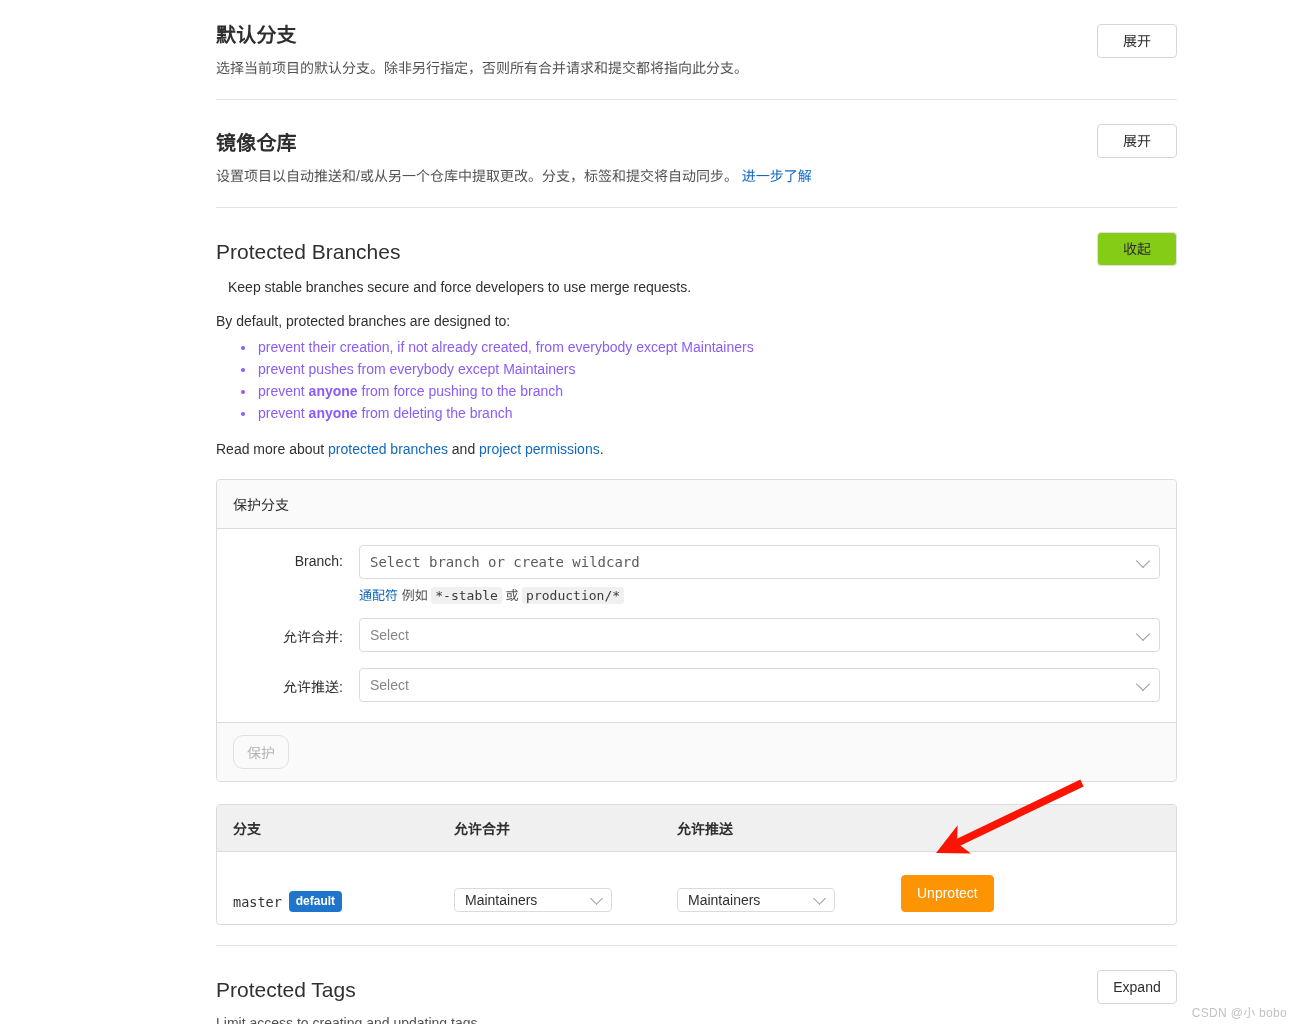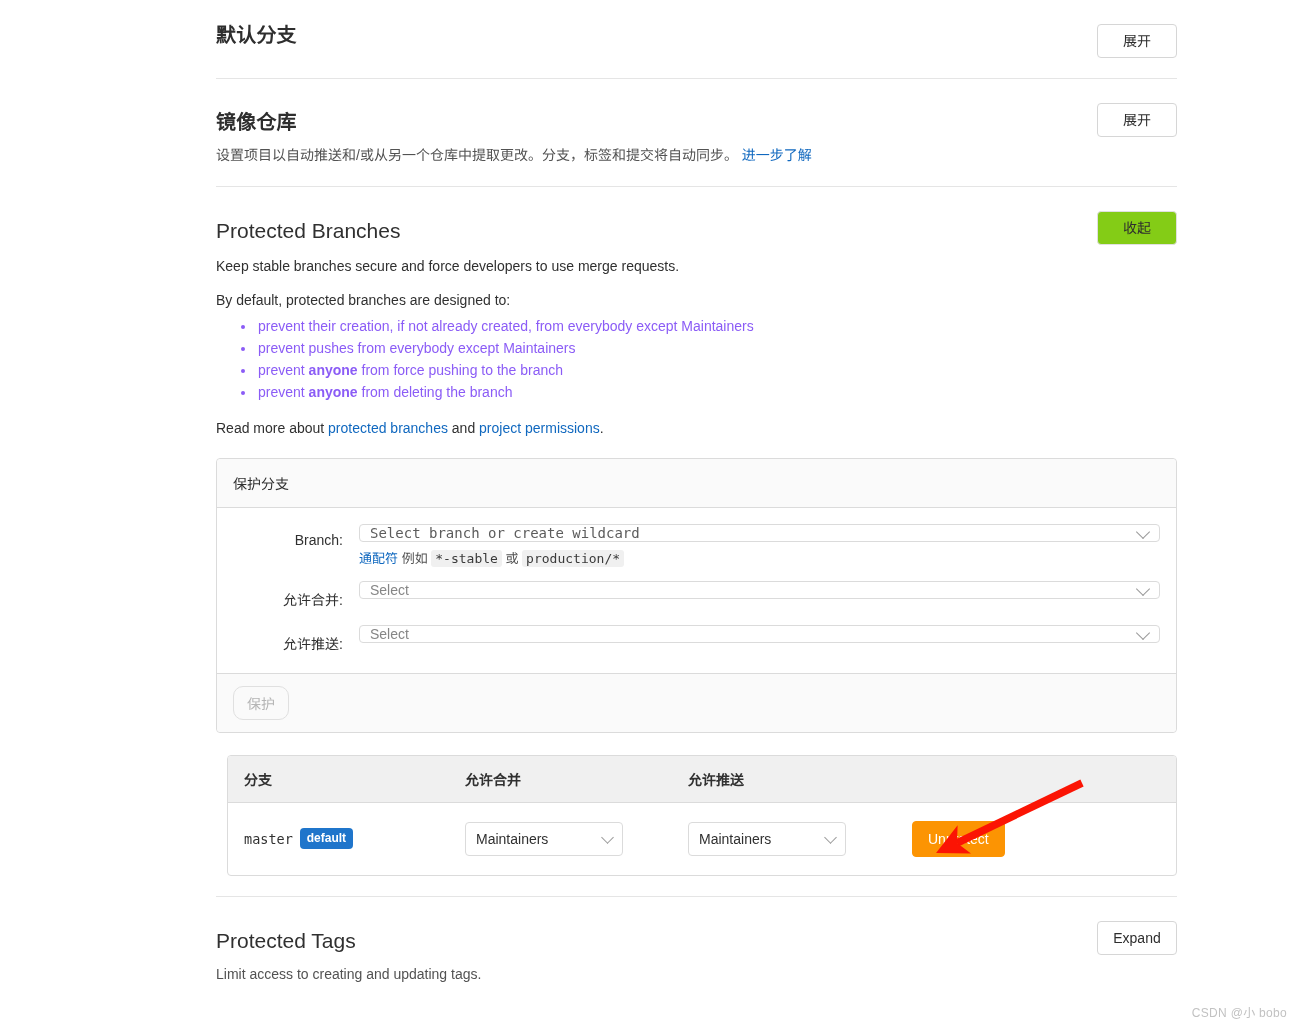--- a/index.html
+++ b/index.html
@@ -77,21 +77,21 @@
   a.link {
     color: #1068bf;
     text-decoration: none;
   }
 
   
   .pb-body { margin-top: 14px; }
   .pb-lead {
     font-size: 14px;
     color: #303030;
-    margin: 0 0 18px 0;
+    margin: 0 0 18px 12px;
   }
   .pb-intro {
     font-size: 14px;
     color: #303030;
     margin: 0 0 8px 0;
   }
   ul.pb-list {
     margin: 6px 0 16px 0;
     padding-left: 40px;
     list-style: disc;
@@ -140,21 +140,21 @@
     font-size: 14px;
     color: #303030;
     box-sizing: border-box;
   }
   .form-control-wrap { flex: 1; padding-right: 16px; }
 
   .select-box {
     position: relative;
     width: 100%;
     box-sizing: border-box;
-    height: 18px;
+    height: 34px;
     border: 1px solid #dbdbdb;
     border-radius: 4px;
     background: #ffffff;
     display: flex;
     align-items: center;
     padding: 0 30px 0 10px;
     font-size: 14px;
     color: #868686;
     cursor: pointer;
   }
@@ -206,36 +206,35 @@
     cursor: default;
   }
 
   
   .pb-table {
     margin-top: 22px;
     border: 1px solid #dbdbdb;
     border-radius: 4px;
     overflow: hidden;
     background: #fff;
-    margin-left: 11px;
   }
   .pb-table .thead {
     display: flex;
     background: #f0f0f0;
     border-bottom: 1px solid #dbdbdb;
     padding: 13px 16px;
   }
   .pb-table .thead .th {
     font-size: 14px;
     font-weight: 700;
     color: #303030;
   }
   .pb-table .trow {
     display: flex;
-    align-items: center;
+    align-items: flex-end;
     padding: 12px 16px;
     min-height: 48px;
   }
   .col-branch { width: 221px; flex: none; }
   .col-merge  { width: 223px; flex: none; }
   .col-push   { width: 224px; flex: none; }
   .col-action { flex: 1; }
 
   .branch-name {
     font-family: "DejaVu Sans Mono", "Liberation Mono", monospace;
@@ -252,21 +251,21 @@
     padding: 3px 7px;
     margin-left: 7px;
     vertical-align: 2px;
     line-height: 1.2;
   }
 
   .select-sm {
     position: relative;
     width: 158px;
     box-sizing: border-box;
-    height: 34px;
+    height: 24px;
     border: 1px solid #dbdbdb;
     border-radius: 4px;
     background: #fff;
     display: flex;
     align-items: center;
     padding: 0 28px 0 10px;
     font-size: 14px;
     color: #303030;
     cursor: pointer;
   }
@@ -314,20 +313,21 @@
     white-space: nowrap;
   }
 </style>
 </head>
 <body>
 
 <div class="page">
 
   <div class="section" style="padding-top:22px;">
     <h2 class="section-title">默认分支</h2>
+    <p class="section-desc">选择当前项目的默认分支。除非另行指定，否则所有合并请求和提交都将指向此分支。</p>
     <button class="toggle-btn">展开</button>
   </div>
 
   <div class="section">
     <h2 class="section-title">镜像仓库</h2>
     <p class="section-desc"><span>设置项目以自动推送和/或从另一个仓库中提取更改。分支，标签和提交将自动同步。</span> <a href="#" class="link">进一步了解</a></p>
     <button class="toggle-btn">展开</button>
   </div>
 
   <div class="section">

